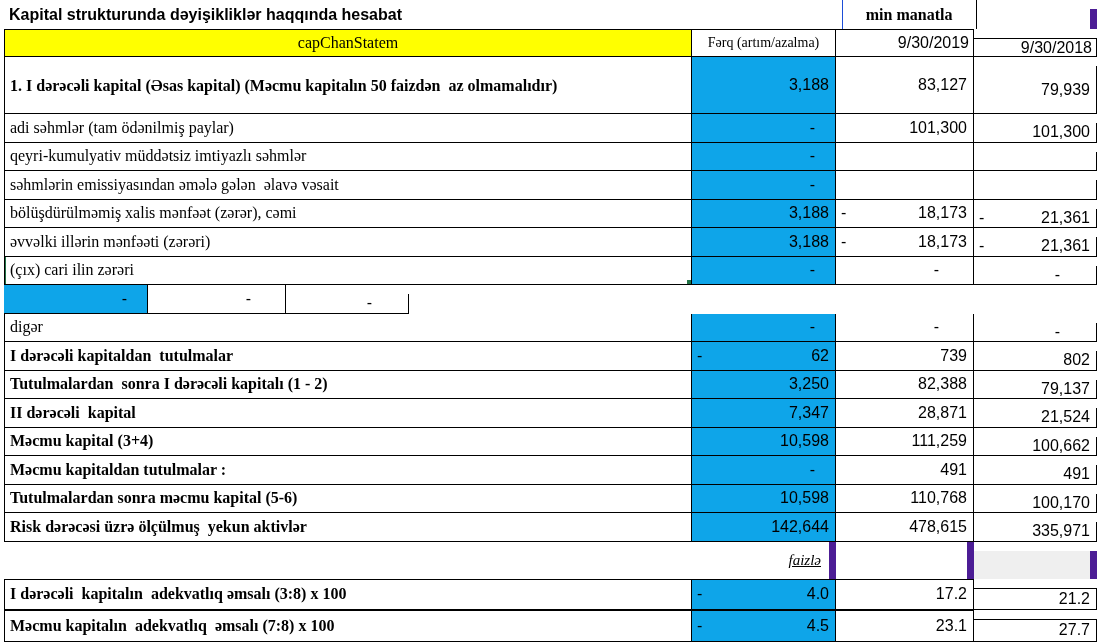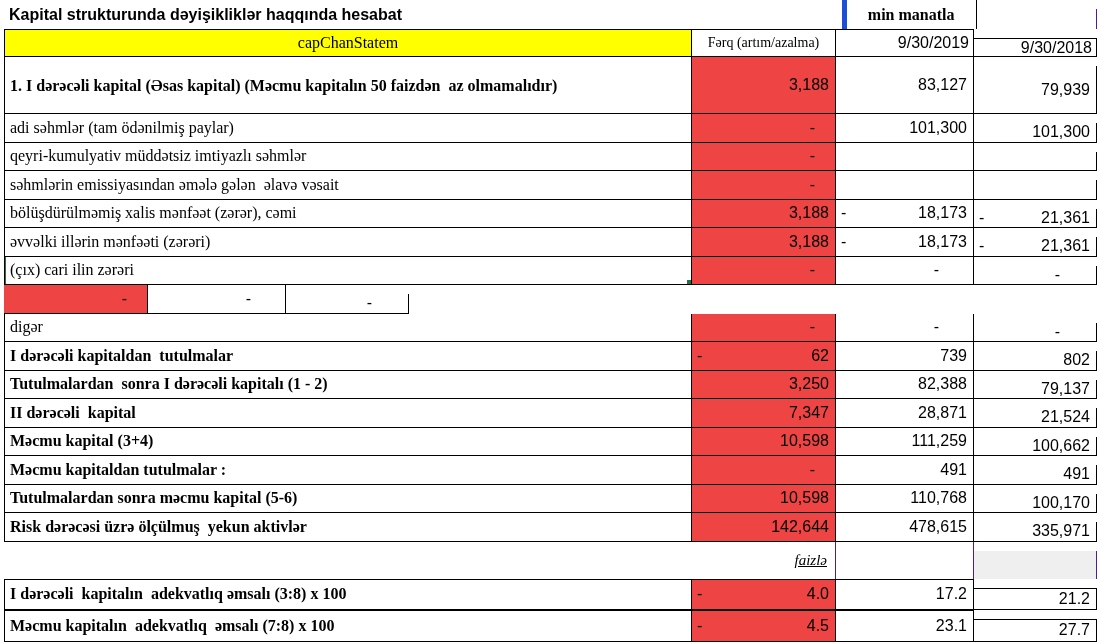--- a/index.html
+++ b/index.html
@@ -13,23 +13,23 @@
   .r-adq{height:31.5px;}
   .cell{box-sizing:border-box;display:flex;align-items:center;overflow:hidden;position:relative;
         border-right:1px solid #000;border-bottom:1px solid #000;background:#fff;}
   .ca{width:688px;}
   .cb{width:144px;}
   .cc{width:138px;}
   .cd{width:123px;margin-top:9px;}
   .bl{border-left:1px solid #000;}
   .bt{border-top:1px solid #000;}
   .nb{border:none;}
-  .vr{border:none;border-right:1px solid #4c1d95;text-decoration:underline;}
-  .vlr{border:none;border-left:5px solid #1d4ed8;border-right:1px solid #000;margin-left:24px;}
-  .green{background:#ef4444;}
+  .vr{border:none;border-right:7px solid #4c1d95;text-decoration:underline;}
+  .vlr{border:none;border-left:1px solid #1d4ed8;border-right:1px solid #000;margin-left:24px;}
+  .green{background:#0ea5e9;}
   .yellow{background:#FFFF00;}
   .gray{background:#EFEFEF;}
   .lbl-cell{padding-left:5px;}
   .lbl{font-size:16px;white-space:pre;}
   .r-tall .lbl{white-space:pre-wrap;max-width:645px;line-height:27px;}
   .bold .lbl{font-weight:bold;}
   .num{justify-content:flex-end;padding-right:6px;font-family:"Liberation Sans","DejaVu Sans",sans-serif;font-size:16px;}
   .num.neg{justify-content:space-between;}
   .m{padding-left:5px;}
   .dash.di-b{margin-right:14px;}

